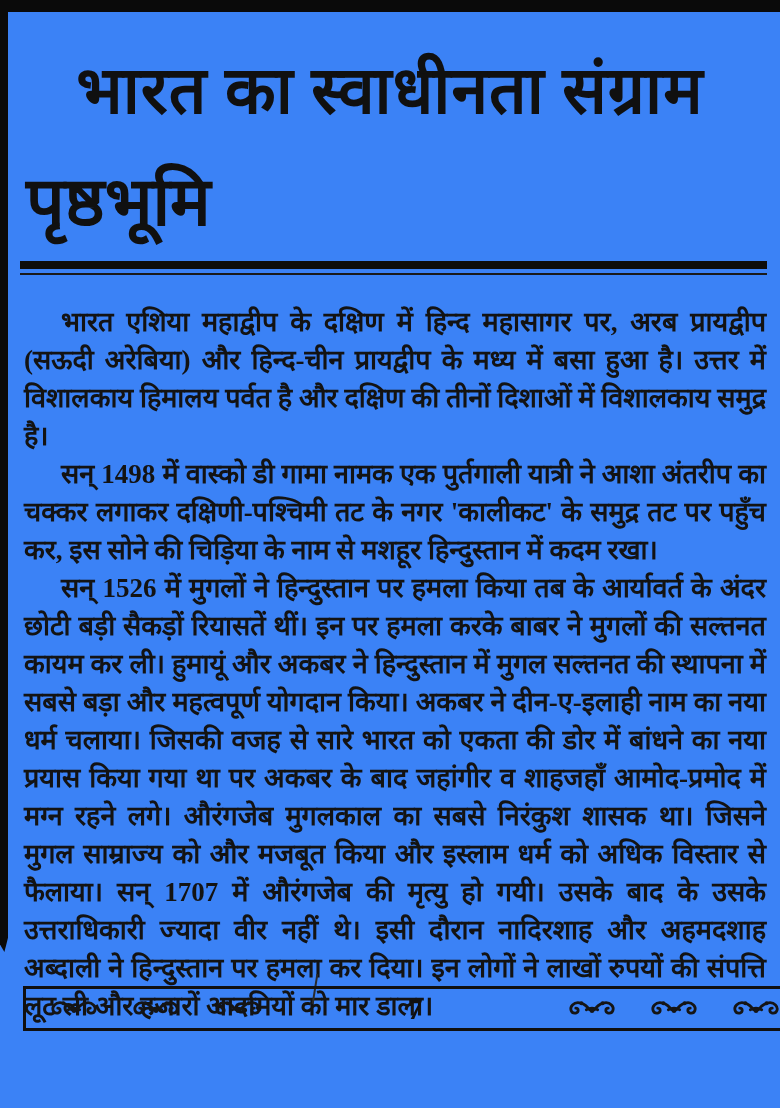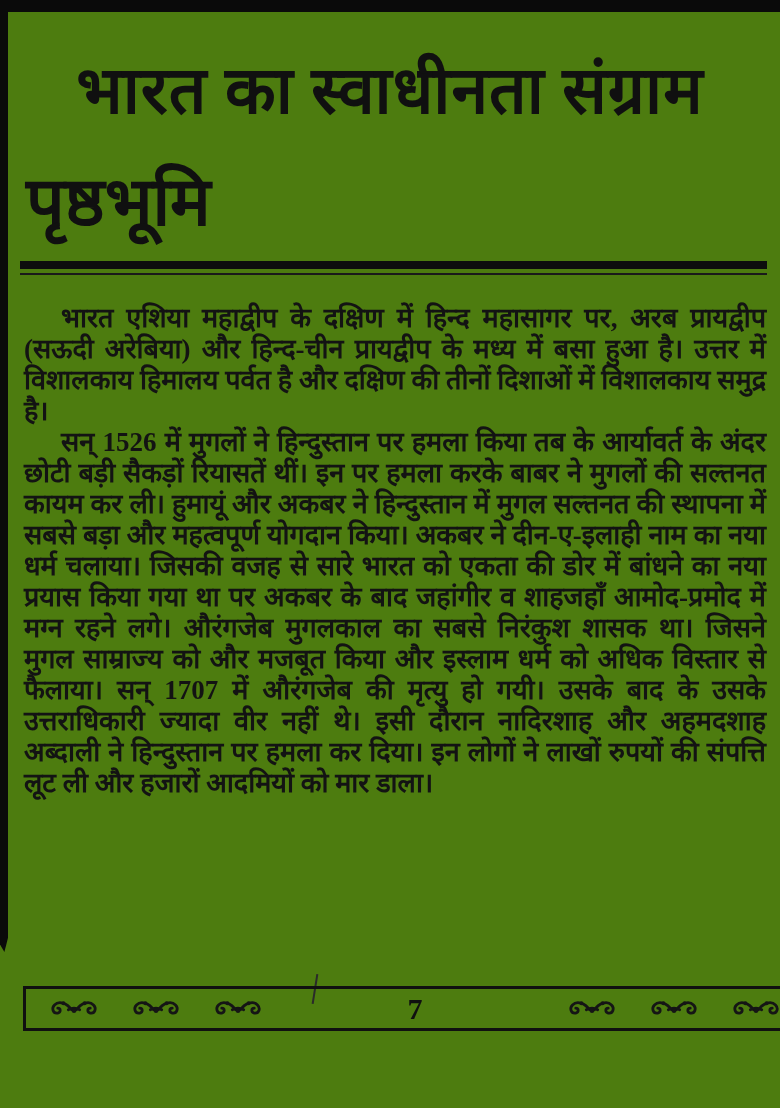--- a/index.html
+++ b/index.html
@@ -1,20 +1,20 @@
 <!DOCTYPE html>
 <html><head>
 <meta charset="utf-8">
 <style>
   html, body { margin: 0; padding: 0; background: #ffffff; }
   .page {
     position: relative;
     width: 780px;
     height: 1108px;
-    background: #4d7c0f;
+    background: #3b82f6;
     overflow: hidden;
     color: #141414;
     font-family: "Liberation Serif", "DejaVu Serif", serif;
   }
   
   .scan-top {
     position: absolute; left: 0; top: 0;
     width: 780px; height: 12px; background: #0a0a0a;
   }
   .scan-left {
@@ -40,21 +40,21 @@
     font-size: 68px; font-weight: 700; line-height: 1.3;
     color: #101010;
   }
   
   .rule-wrap { position: absolute; left: 20px; top: 261px; width: 747px; }
   .rule-thick { height: 8px; background: #0d0d0d; }
   .rule-thin  { height: 2px; background: #1a1a1a; margin-top: 4px; }
   
   .body-text {
     position: absolute; left: 24px; top: 303px; width: 742px;
-    font-size: 27px; line-height: 31px; font-weight: 600;
+    font-size: 27px; line-height: 38px; font-weight: 600;
     text-align: justify; color: #131313;
   }
   .body-text p { margin: 0; text-indent: 37px; }
   
   .footer-box {
     position: absolute; left: 23px; top: 986px;
     width: 734px; height: 39px;
     border: 3px solid #101010;
     display: flex; align-items: center; justify-content: space-between;
     padding: 0 22px;
@@ -95,20 +95,21 @@
   <h1 class="title">भारत का स्वाधीनता संग्राम</h1>
   <h2 class="subtitle">पृष्ठभूमि</h2>
 
   <div class="rule-wrap">
     <div class="rule-thick"></div>
     <div class="rule-thin"></div>
   </div>
 
   <div class="body-text">
     <p>भारत एशिया महाद्वीप के दक्षिण में हिन्द महासागर पर, अरब प्रायद्वीप (सऊदी अरेबिया) और हिन्द-चीन प्रायद्वीप के मध्य में बसा हुआ है। उत्तर में विशालकाय हिमालय पर्वत है और दक्षिण की तीनों दिशाओं में विशालकाय समुद्र है।</p>
+    <p>सन् 1498 में वास्को डी गामा नामक एक पुर्तगाली यात्री ने आशा अंतरीप का चक्कर लगाकर दक्षिणी-पश्चिमी तट के नगर 'कालीकट' के समुद्र तट पर पहुँच कर, इस सोने की चिड़िया के नाम से मशहूर हिन्दुस्तान में कदम रखा।</p>
     <p>सन् 1526 में मुगलों ने हिन्दुस्तान पर हमला किया तब के आर्यावर्त के अंदर छोटी बड़ी सैकड़ों रियासतें थीं।  इन पर हमला करके बाबर ने मुगलों की सल्तनत कायम कर ली। हुमायूं और अकबर ने हिन्दुस्तान में मुगल सल्तनत की स्थापना में सबसे बड़ा और महत्वपूर्ण योगदान किया। अकबर ने दीन-ए-इलाही नाम का नया धर्म चलाया। जिसकी वजह से सारे भारत को एकता की डोर में बांधने का नया प्रयास किया गया था पर अकबर के बाद जहांगीर व शाहजहाँ आमोद-प्रमोद में मग्न रहने लगे। औरंगजेब मुगलकाल का सबसे निरंकुश शासक था। जिसने मुगल साम्राज्य को और मजबूत किया और इस्लाम धर्म को अधिक विस्तार से फैलाया। सन् 1707 में औरंगजेब की मृत्यु हो गयी। उसके बाद के उसके उत्तराधिकारी ज्यादा वीर नहीं थे। इसी दौरान नादिरशाह और अहमदशाह अब्दाली ने हिन्दुस्तान पर हमला कर दिया। इन लोगों ने लाखों रुपयों की संपत्ति लूट ली और हजारों आदमियों को मार डाला।</p>
   </div>
 
   <div class="stray-mark"></div>
 
   <div class="footer-box">
     <div class="orn-group">
       <svg class="orn">
           <use href="#fleuron"></use>
         </svg>

